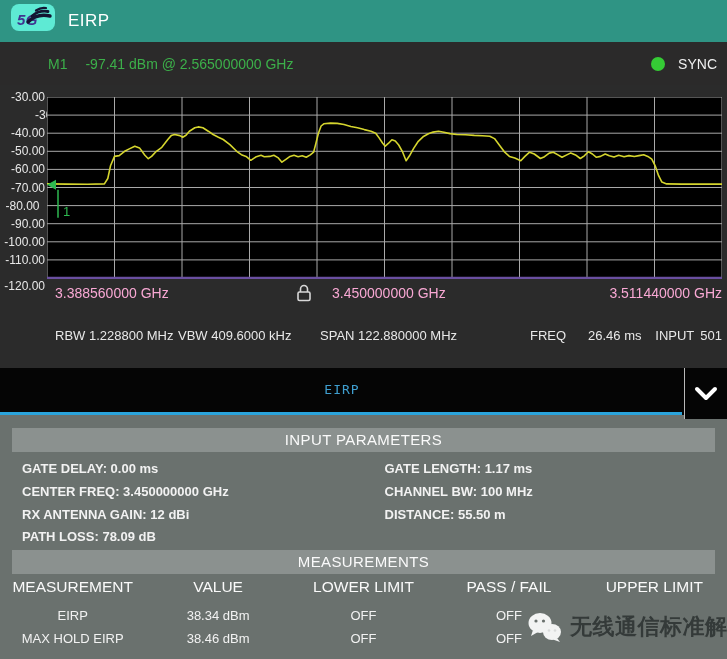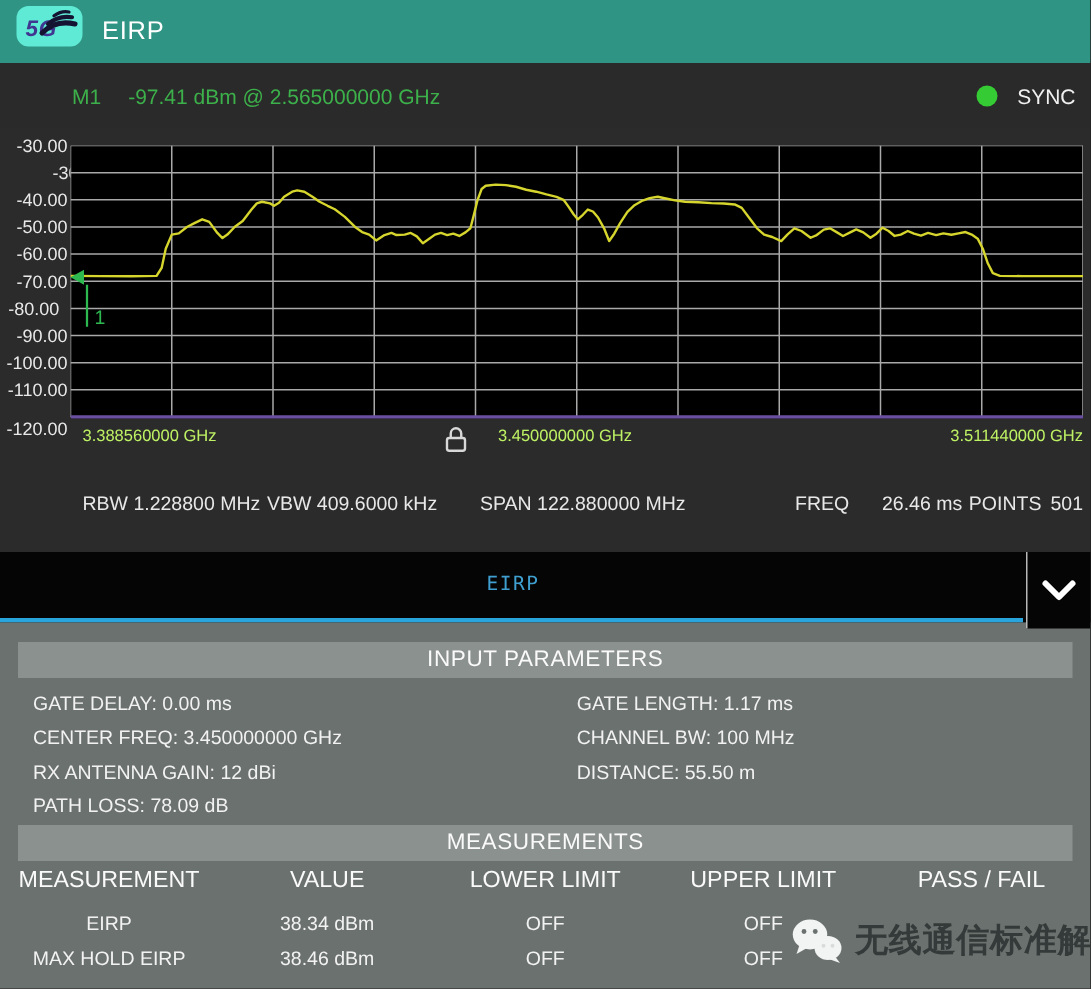--- a/index.html
+++ b/index.html
@@ -17,21 +17,21 @@
   .marker-row { position:absolute; top:42px; left:0; width:727px; height:43px; background:#2b2a2a; }
   .marker-left { position:absolute; left:48px; top:0; height:43px; display:flex; align-items:center; gap:18px; font-size:14px; color:#3cb04a; }
   .marker-right { position:absolute; right:10px; top:0; height:43px; display:flex; align-items:center; gap:13px; font-size:14px; color:#f0f0f0; }
   .sync-dot { width:14px; height:14px; border-radius:50%; background:#35cb35; }
 
   
   .chart-zone { position:absolute; top:85px; left:0; width:727px; height:283px; background:#2b2b2b; }
   .y-tick { position:absolute; left:0; width:45px; text-align:right; font-size:12px; color:#e8e8e8; line-height:16px; }
   .plot { position:absolute; left:47px; top:12px; width:675px; height:182px; background:#000; }
   .plot svg { display:block; }
-  .x-axis-row { position:absolute; top:198px; left:0; width:727px; height:22px; font-size:11px; color:#bef264; }
+  .x-axis-row { position:absolute; top:198px; left:0; width:727px; height:22px; font-size:14px; color:#f9a8d4; }
   .x-start { position:absolute; left:55px; top:2px; }
   .x-lock { position:absolute; left:295px; top:0px; }
   .x-center { position:absolute; left:332px; top:2px; }
   .x-stop { position:absolute; right:5px; top:2px; }
   .status-row { position:absolute; top:243px; left:0; width:727px; height:22px; font-size:13px; color:#e8e8e8; }
   .st-rbw { position:absolute; left:55px; }
   .st-vbw { position:absolute; left:178px; }
   .st-span { position:absolute; left:320px; }
   .st-sweep-label { position:absolute; left:530px; }
   .st-sweep-value { position:absolute; left:588px; }
@@ -42,21 +42,21 @@
   .tab-label { position:absolute; left:0; width:684px; top:0; line-height:44px; text-align:center; color:#3f9fd0; font-family:"DejaVu Sans Mono",monospace; font-size:13px; letter-spacing:1px; cursor:pointer; }
   .tab-underline { position:absolute; bottom:0; left:0; width:682px; height:3px; background:#2aa4dc; }
   .chevron-btn { position:absolute; top:368px; right:0; width:43px; height:51px; background:#050505; border-left:1px solid #b9b9b9; z-index:6; display:flex; align-items:center; justify-content:center; cursor:pointer; }
 
   
   .panel { position:absolute; top:415px; left:0; width:727px; height:313px; background:#6a716e; color:#f2f2f2; }
   .band { position:absolute; left:12px; right:12px; height:24px; background:#8b918f; text-align:center; line-height:24px; font-size:15px; color:#fafafa; letter-spacing:0.4px; }
   .band-input { top:13px; }
   .band-meas { top:135px; }
   .params { position:absolute; top:43px; left:0; right:0; display:grid; grid-template-columns:1fr 1fr; }
-  .params .col { display:flex; flex-direction:column; }
+  .params .col { display:flex; flex-direction:column;font-weight:bold; }
   .params .col-left { padding-left:22px; }
   .params .col-right { padding-left:21px; }
   .param-line { line-height:22.8px; font-size:13px; white-space:nowrap; }
   .meas-header { position:absolute; top:163px; left:0; right:0; display:grid; grid-template-columns:repeat(5,1fr); text-align:center; font-size:15.5px; color:#fafafa; }
   .meas-rows { position:absolute; top:190px; left:0; right:0; }
   .meas-row { display:grid; grid-template-columns:repeat(5,1fr); text-align:center; font-size:13px; line-height:22.5px; }
 
   
   .watermark { position:absolute; left:527px; top:610px; display:flex; align-items:center; gap:7px; z-index:10; }
   .watermark-text { font-size:22px; font-weight:600; color:#343a39; letter-spacing:0.5px; white-space:nowrap; }
@@ -145,21 +145,21 @@
       <span class="x-center">3.450000000 GHz</span>
       <span class="x-stop">3.511440000 GHz</span>
     </div>
     <div class="status-row">
       <span class="st-rbw">RBW 1.228800 MHz</span>
       <span class="st-vbw">VBW 409.6000 kHz</span>
       <span class="st-span">SPAN 122.880000 MHz</span>
       <span class="st-sweep-label">FREQ</span>
       <span class="st-sweep-value">26.46 ms</span>
       <span class="st-points">
-        <span>POINTS</span>
+        <span>INPUT</span>
         <span>501</span>
       </span>
     </div>
   </div>
 
   <div class="tab-bar">
     <div class="tab-label">EIRP</div>
     <div class="tab-underline"></div>
   </div>
   <div class="chevron-btn">
@@ -181,22 +181,22 @@
           <div class="param-line">GATE LENGTH: 1.17 ms</div>
           <div class="param-line">CHANNEL BW: 100 MHz</div>
           <div class="param-line">DISTANCE: 55.50 m</div>
         </div>
     </div>
     <div class="band band-meas">MEASUREMENTS</div>
     <div class="meas-header" id="meas-header">
         <span>MEASUREMENT</span>
         <span>VALUE</span>
         <span>LOWER LIMIT</span>
+        <span>PASS / FAIL</span>
         <span>UPPER LIMIT</span>
-        <span>PASS / FAIL</span>
       </div>
     <div class="meas-rows" id="meas-rows">
         <div class="meas-row">
           <span>EIRP</span>
           <span>38.34 dBm</span>
           <span>OFF</span>
           <span>OFF</span>
           <span></span>
         </div>
         <div class="meas-row">

